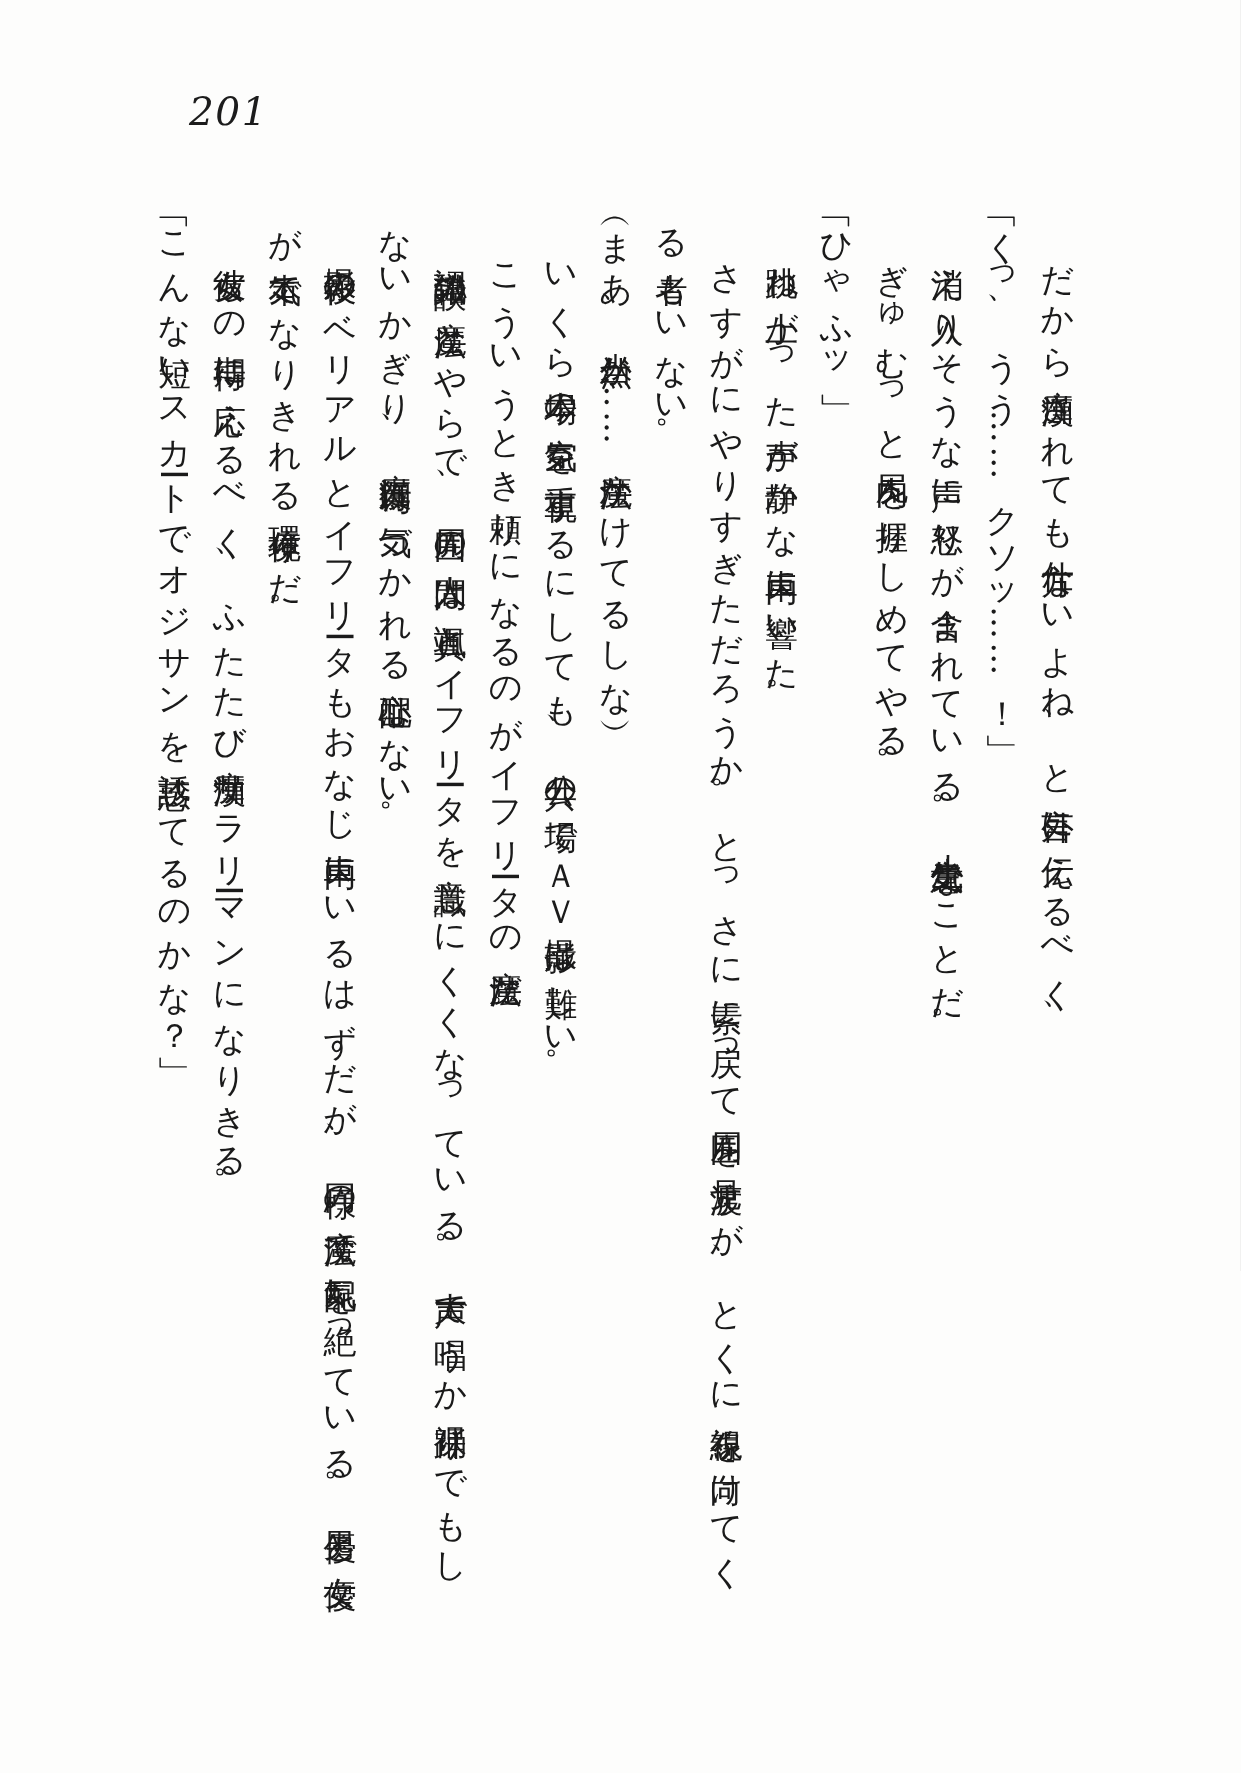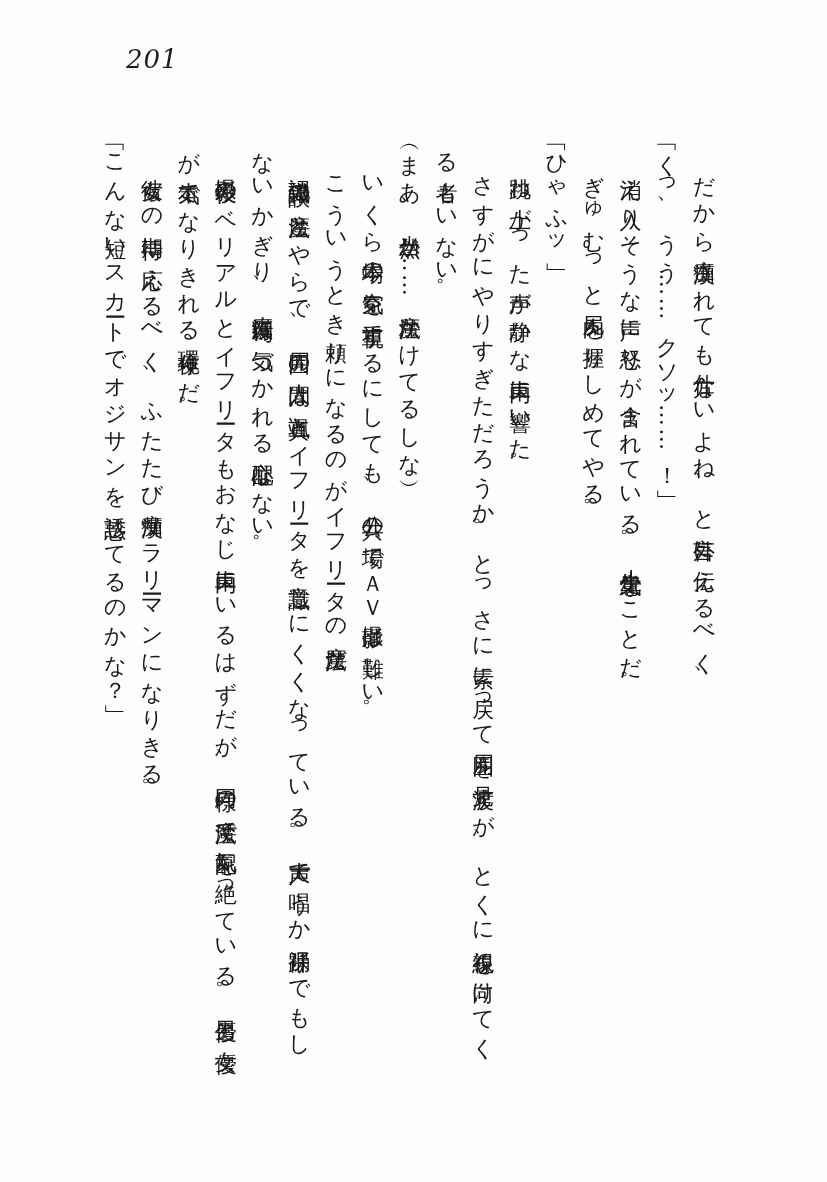--- a/index.html
+++ b/index.html
@@ -10,21 +10,21 @@
   .page {
     position: relative;
     width: 827px;
     height: 1182px;
     background: #fdfdfc;
     overflow: hidden;
     font-family: "DejaVu Serif", "Liberation Serif", serif;
   }
   .page-number {
     position: absolute;
-    top: 44px;
+    top: 60px;
     left: 126px;
     font-size: 26px;
     font-style: italic;
     letter-spacing: 1px;
     color: #1c1c1c;
   }
   .text-block {
     position: absolute;
     top: 137px;
     right: 105px;

